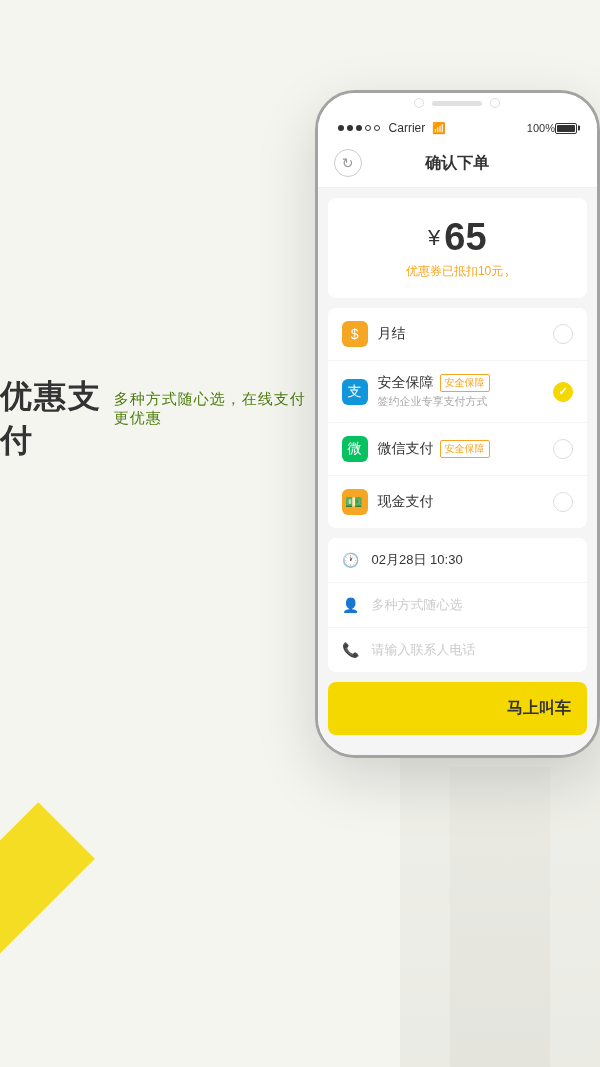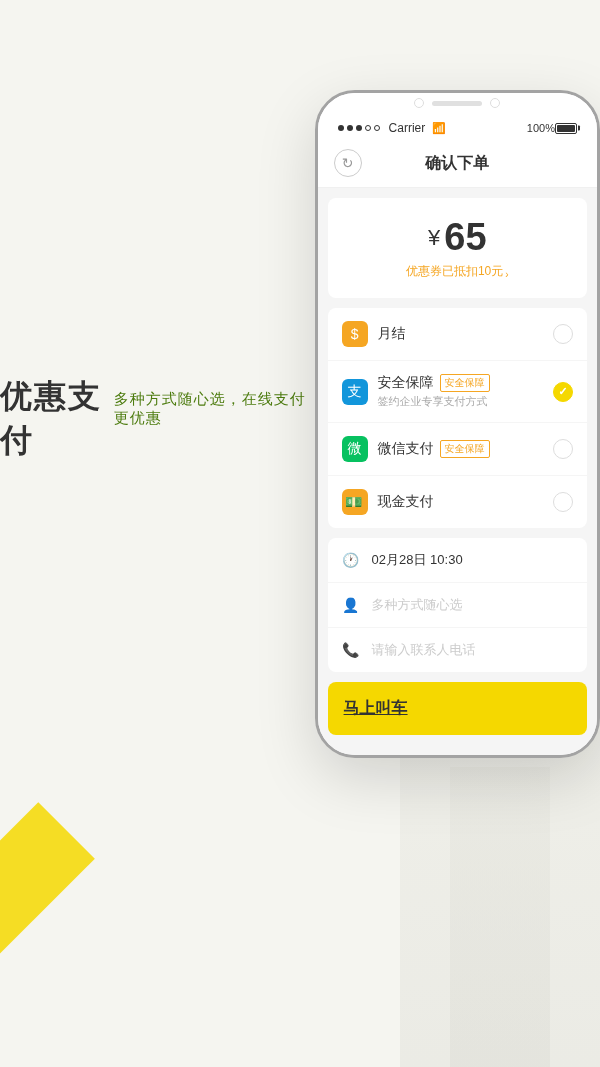--- a/index.html
+++ b/index.html
@@ -268,27 +268,26 @@
     .info-row:last-child { border-bottom: none; }
     .info-icon { font-size: 14px; color: #bbb; width: 20px; text-align: center; flex-shrink: 0; }
     .info-value { font-size: 13px; color: #333; }
     .info-placeholder { font-size: 13px; color: #ccc; }
 
     
     .submit-btn {
       background: #f5d800;
       border-radius: 8px;
       padding: 16px;
-      text-align: left;
+      text-align: right;
       font-size: 16px;
       font-weight: 600;
       color: #333;
       margin: 0 0 10px;
       cursor: pointer;
-      text-decoration: underline;
     }
 
     
     .phone-top-bar {
       background: #fff;
       height: 20px;
       display: flex;
       align-items: center;
       justify-content: center;
     }

